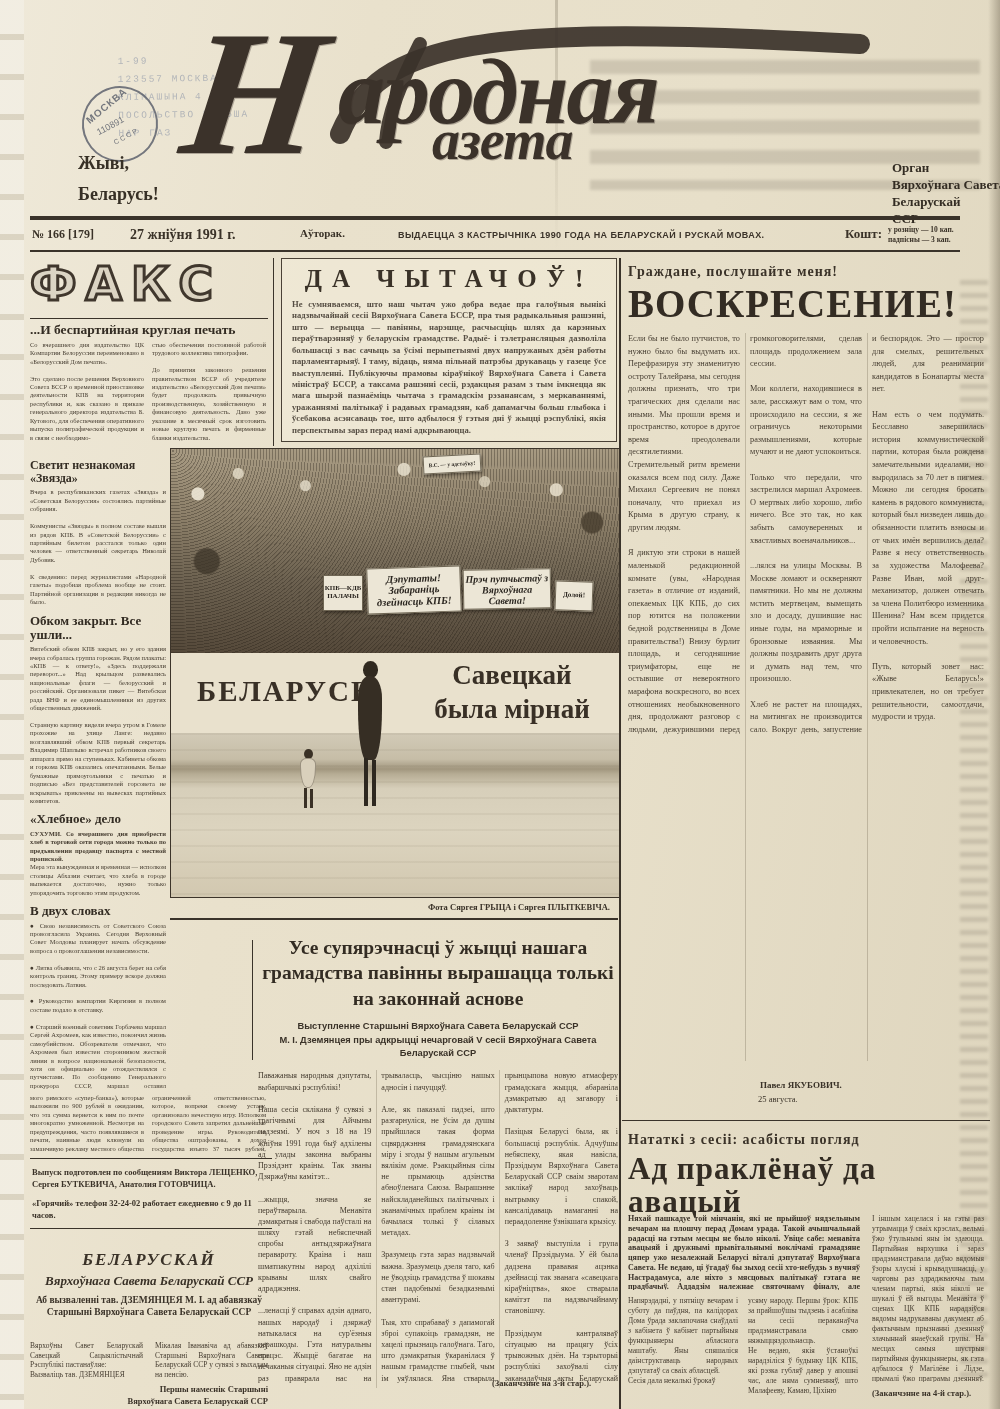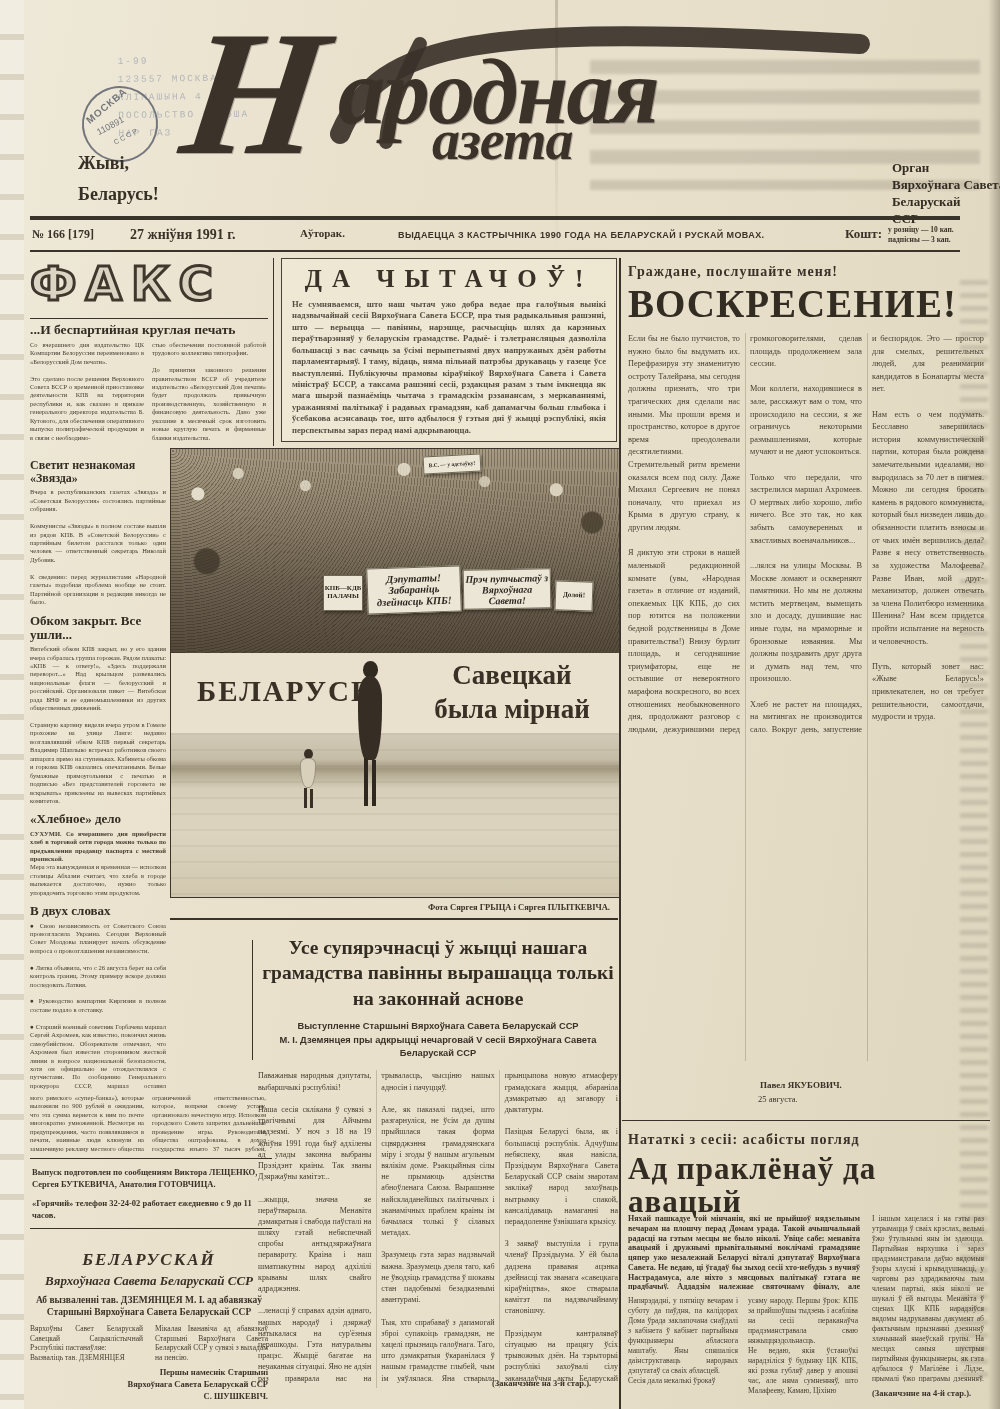--- a/index.html
+++ b/index.html
@@ -143,21 +143,21 @@
 
   <div class="abs" style="left:30px;top:1158px;width:238px;border-top:1.5px solid #3a332a;border-bottom:1.5px solid #3a332a;padding:7px 2px;">
     <div class="b" style="font-size:8.5px;line-height:1.45;">Выпуск подготовлен по сообщениям Виктора ЛЕЩЕНКО, Сергея БУТКЕВИЧА, Анатолия ГОТОВЧИЦА.</div>
     <div class="b" style="font-size:8.5px;line-height:1.45;margin-top:6px;">«Горячий» телефон 32-24-02 работает ежедневно с 9 до 11 часов.</div>
   </div>
 
   <div class="abs" style="left:30px;top:1250px;width:238px;">
     <div class="ctr b" style="font-style:italic;font-size:17px;letter-spacing:2px;">БЕЛАРУСКАЙ</div>
     <div class="ctr b" style="font-style:italic;font-size:13px;margin-top:3px;">Вярхоўнага Савета Беларускай ССР</div>
     <div class="ctr b" style="font-size:9.5px;line-height:1.3;margin-top:5px;">Аб вызваленні тав. ДЗЕМЯНЦЕЯ М. І. ад абавязкаў Старшыні Вярхоўнага Савета Беларускай ССР</div>
-    <div style="display:flex;gap:12px;margin-top:5px;">
+    <div style="display:flex;gap:12px;margin-top:22px;">
       <div class="body7 just txt" style="width:114px;">Вярхоўны Савет Беларускай Савецкай Сацыялістычнай Рэспублікі пастанаўляе:
 Вызваліць тав. ДЗЕМЯНЦЕЯ</div>
       <div class="body7 just txt" style="width:114px;">Мікалая Іванавіча ад абавязкаў Старшыні Вярхоўнага Савета Беларускай ССР у сувязі з выхадам на пенсію.</div>
     </div>
     <div class="txt b" style="font-size:8.5px;line-height:1.4;text-align:right;margin-top:4px;">Першы намеснік Старшыні
 Вярхоўнага Савета Беларускай ССР
 С. ШУШКЕВІЧ.</div>
     <div style="font-size:8.5px;margin-top:6px;">25 жніўня 1991 г. гор. Мінск.</div>
   </div>
 

